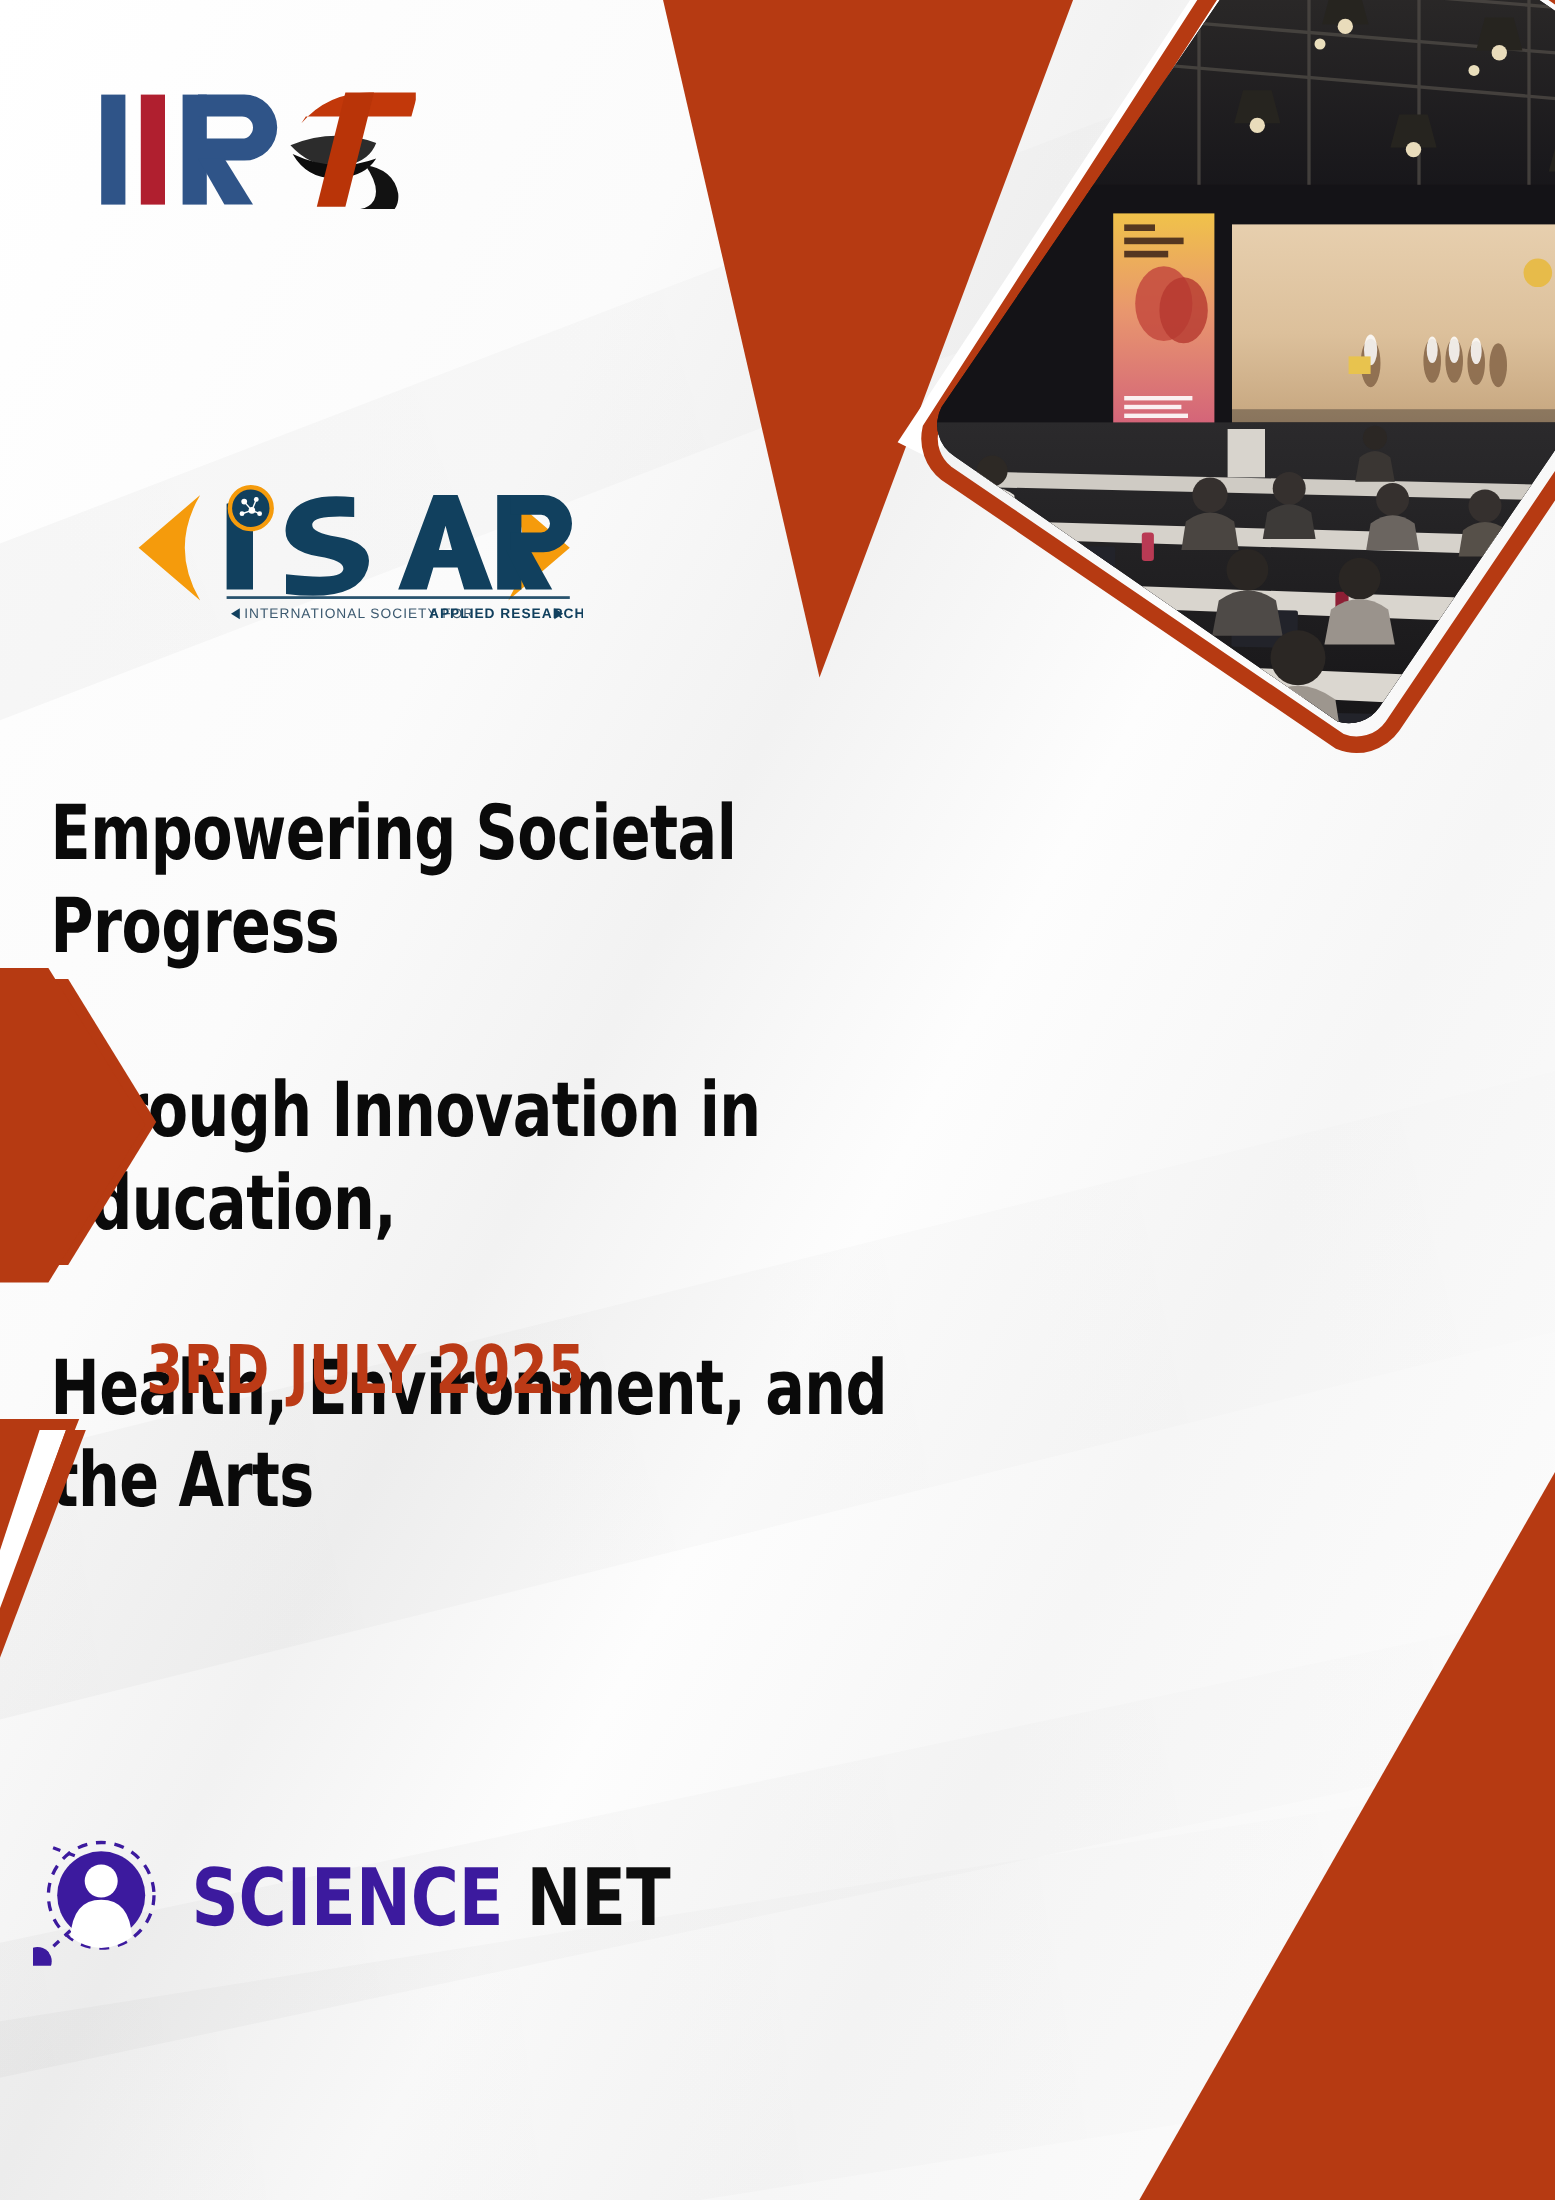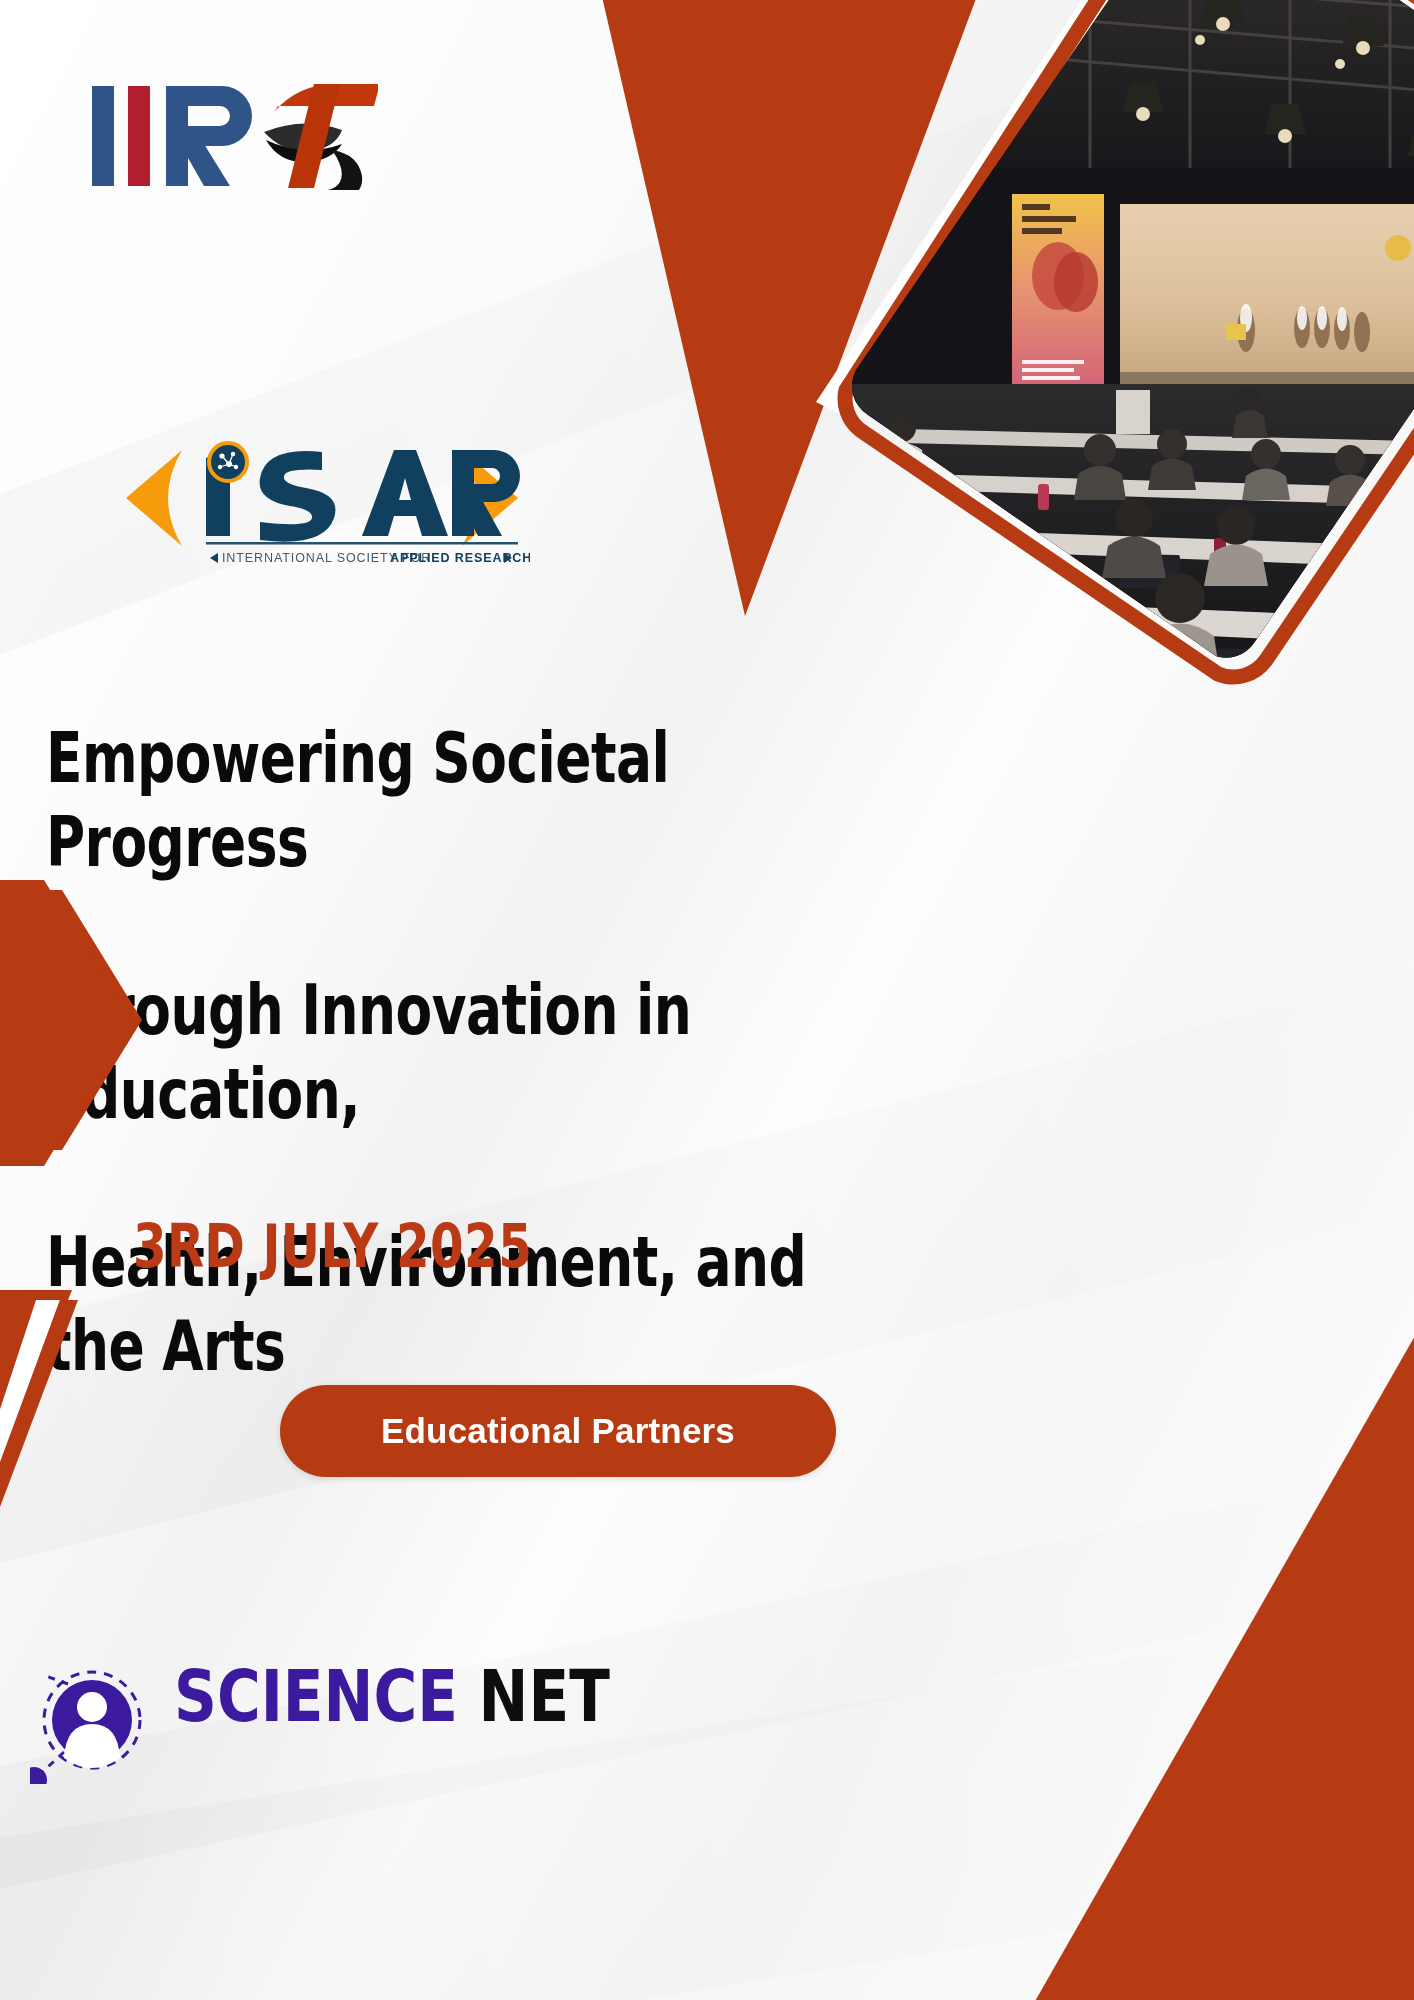--- a/index.html
+++ b/index.html
@@ -68,21 +68,21 @@
     position:absolute;left:280px;top:1385px;width:556px;height:92px;
     background:#b63a12;border-radius:46px;border:none;
     display:flex;align-items:center;justify-content:center;
     color:#ffffff;font-family:"Liberation Sans",sans-serif;
     font-weight:700;font-size:35px;letter-spacing:0.2px;
     box-shadow:0 2px 6px rgba(0,0,0,0.12);
     cursor:pointer;
   }
 
   
-  .sciencenet{position:absolute;left:30px;top:1660px;width:520px;height:130px;display:flex;}
+  .sciencenet{position:absolute;left:30px;top:1660px;width:520px;height:130px;display:flex;align-items:center;}
   .sn-mark{position:relative;width:124px;height:124px;flex:0 0 124px;}
   .sn-word{
     margin-left:20px;
     font-family:"DejaVu Sans Condensed","Liberation Sans Narrow","Liberation Sans",sans-serif;
     font-weight:800;font-size:72px;line-height:72px;letter-spacing:0px;
     transform:scaleX(0.92);transform-origin:left center;white-space:nowrap;
   }
   .sn-word .sci{color:#3c1a9e;}
   .sn-word .net{color:#0d0d0d;}
 
@@ -476,21 +476,20 @@
     <path d="M -20 1290 L 72 1290 L -20 1520 Z" fill="#b63a12"></path>
     <path d="M -20 1330 L 26 1420 L -20 1500 Z" fill="#ffffff" opacity="0"></path>
     <path d="M 36 1300 L 60 1300 L -20 1520 L -20 1470 Z" fill="#ffffff"></path>
     <path d="M 60 1300 L 78 1300 L -20 1560 L -20 1516 Z" fill="#b63a12"></path>
 
     <path d="M -20 1880 L 40 1880 L -20 2010 Z" fill="#b63a12" opacity="0"></path>
   </svg>
 
   <div class="date">3RD JULY 2025</div>
 
-  <button class="pill">Educational Partners</button>
 
   <div class="sciencenet">
     <div class="sn-mark">
       <svg width="124" height="124" viewBox="0 0 124 124" xmlns="http://www.w3.org/2000/svg">
 
         <g stroke="#3c1a9e" stroke-width="3" stroke-dasharray="7 7" fill="none">
           <line x1="34" y1="92" x2="8" y2="116"></line>
           <line x1="38" y1="24" x2="16" y2="16"></line>
         </g>
         <circle cx="4" cy="120" r="13" fill="#3c1a9e"></circle>

